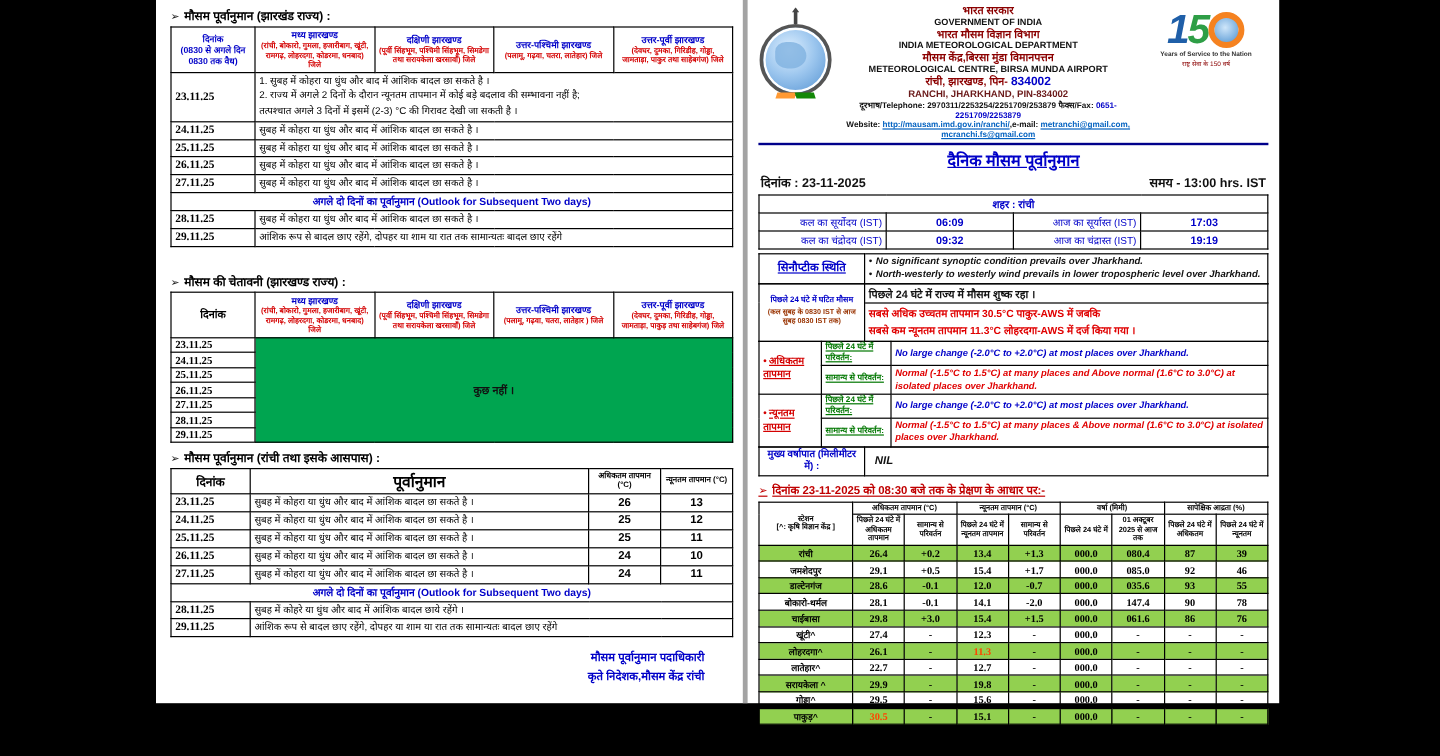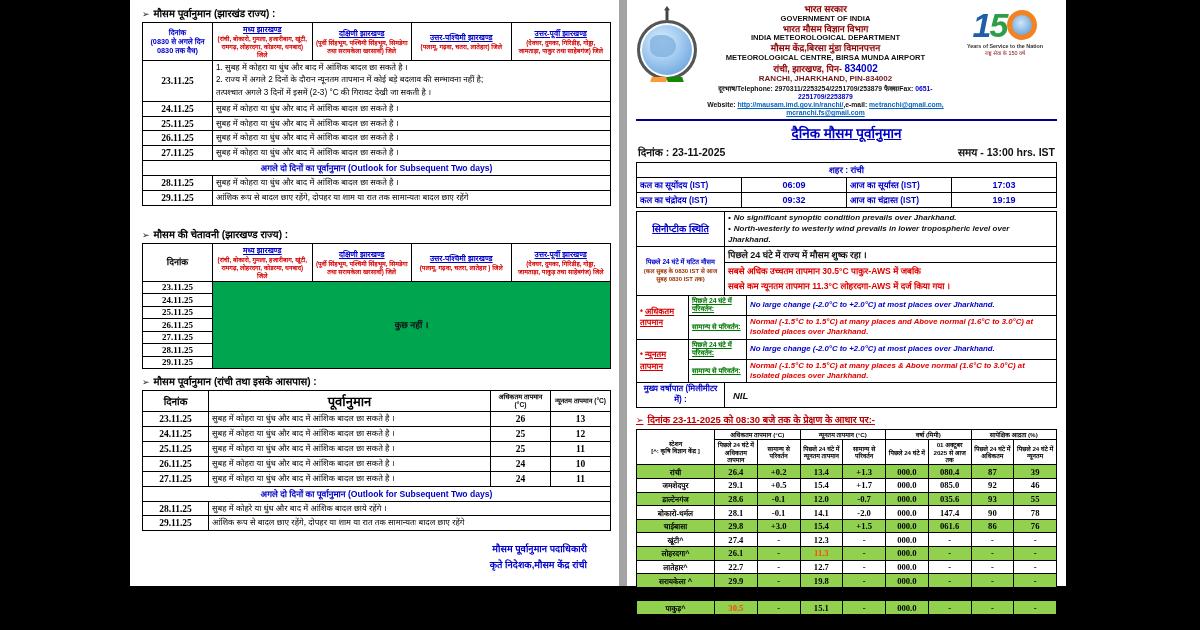--- a/index.html
+++ b/index.html
@@ -3,48 +3,48 @@
 <meta charset="utf-8">
 <style>
   html,body{margin:0;padding:0;}
   body{
     width:1200px;height:630px;position:relative;background:#000;
     font-family:"Liberation Sans","DejaVu Sans",sans-serif;overflow:hidden;
     -webkit-font-smoothing:antialiased;
   }
   .sheet{position:absolute;left:130px;top:0;width:936px;height:586px;background:#fff;display:flex;}
   .page-left{width:489px;box-sizing:border-box;padding:4px 8px 0 12px;}
-  .page-right{flex:1;box-sizing:border-box;border-left:8px solid #a3a3a3;padding:4px 9px 0 9px;}
+  .page-right{flex:1;box-sizing:border-box;border-left:4px solid #a3a3a3;padding:4px 9px 0 9px;}
 
   
   .h-left{font-size:10px;font-weight:bold;color:#000;margin:2px 0 2px 0;}
   .arrow{color:#222;margin-right:4px;font-size:9px;}
 
   table{border-collapse:collapse;width:100%;table-layout:fixed;}
   td,th{border:1px solid #000;padding:1px 3px;vertical-align:middle;box-sizing:border-box;}
 
   
   .datehdr{color:#0000C8;font-size:7.3px;font-weight:bold;text-align:center;line-height:1.25;}
-  .region-title{color:#0000C8;font-weight:bold;text-decoration:underline;font-size:7.6px;display:block;text-align:center;}
+  .region-title{color:#0000C8;font-weight:bold;font-size:7.6px;display:block;text-align:center;}
   .districts{color:#D40000;font-size:6.3px;display:block;text-align:center;line-height:1.25;margin-top:1px;}
-  .date{font-family:"Liberation Serif","DejaVu Serif",serif;font-weight:bold;font-size:9.5px;text-align:center;}
+  .date{font-family:"Liberation Serif","DejaVu Serif",serif;font-weight:bold;font-size:9.5px;}
   .fc{font-size:8.2px;text-align:left;line-height:1.45;}
   .pre{white-space:pre-line;line-height:1.55;}
   .outlook{color:#0000C8;font-weight:bold;text-align:center;font-size:8.6px;}
   .t1 .date{width:70px;}
 
   
   .t2 td{height:12.5px;padding:0 3px;}
   .t2 .date{font-size:9px;}
   .nilcell{background:#00A550;text-align:center;font-weight:bold;font-size:9px;color:#111;}
 
   
   .t3 .fchdr{font-size:13px;font-weight:bold;text-align:center;font-family:"Liberation Serif","DejaVu Serif",serif;}
   .t3 .thsm{font-size:6.6px;font-weight:bold;text-align:center;line-height:1.2;}
-  .num{font-weight:bold;text-align:center;font-size:9.5px;font-family:Liberation Serif, serif;}
+  .num{font-weight:bold;text-align:center;font-size:9.5px;font-family:Liberation Sans, sans-serif;}
   .t3 .date{width:66px;}
   .t3 .tcol{width:60px;}
 
   .sig{color:#0000C8;font-weight:bold;font-size:9.5px;text-align:right;margin:10px 24px 0 0;line-height:1.6;}
 
   
   .org{display:flex;align-items:flex-start;justify-content:space-between;}
   .imd-logo{width:62px;display:flex;flex-direction:column;align-items:center;margin-top:2px;}
   .emblem{width:10px;height:14px;background:#444;clip-path:polygon(50% 0,80% 30%,65% 30%,65% 100%,35% 100%,35% 30%,20% 30%);}
   .globe{width:54px;height:54px;border-radius:50%;border:3px solid #555;
@@ -72,21 +72,21 @@
   .logo150 .d0{width:30px;height:30px;border-radius:50%;border:5px solid #F58220;display:inline-block;
     background:radial-gradient(circle at 45% 40%, #cfe6fa 0%, #5b9bd5 90%);box-sizing:border-box;margin-left:1px;}
   .logo150 .cap-en{font-size:5.4px;font-weight:bold;color:#333;margin-top:1px;}
   .logo150 .cap-hi{font-size:5.4px;color:#8B0000;}
   .hr-blue{height:2px;background:#00008B;margin:2px 0 3px 0;}
 
   .title{color:#0000C8;font-weight:bold;font-size:13.5px;text-align:center;text-decoration:underline;margin:1px 0 3px 0;}
   .daterow{display:flex;justify-content:space-between;font-size:10.5px;font-weight:bold;color:#111;padding:0 2px;margin-bottom:3px;}
 
   .cityhdr{color:#0000C8;font-weight:bold;text-align:center;font-size:8.6px;}
-  .blab{color:#0000C8;font-weight:bold;text-align:left;font-size:8.4px;}
+  .blab{color:#0000C8;font-weight:normal;text-align:right;font-size:8.4px;}
   .bval{color:#0000C8;font-weight:bold;text-align:center;font-size:9px;}
   .tcity td{height:15px;}
 
   .stack{margin-top:4px;}
   .stack table{margin-top:-1px;}
   .lab-col{width:88px;text-align:center;}
   .syn-label{color:#0000C8;font-weight:bold;text-decoration:underline;font-size:9.5px;text-align:center;line-height:1.5;}
   .syn-text{font-size:8px;font-weight:bold;font-style:italic;color:#111;line-height:1.35;}
   .syn-text .b{margin-right:3px;}
   .past-label{color:#0000C8;font-weight:bold;font-size:6.6px;line-height:1.3;text-align:center;}

